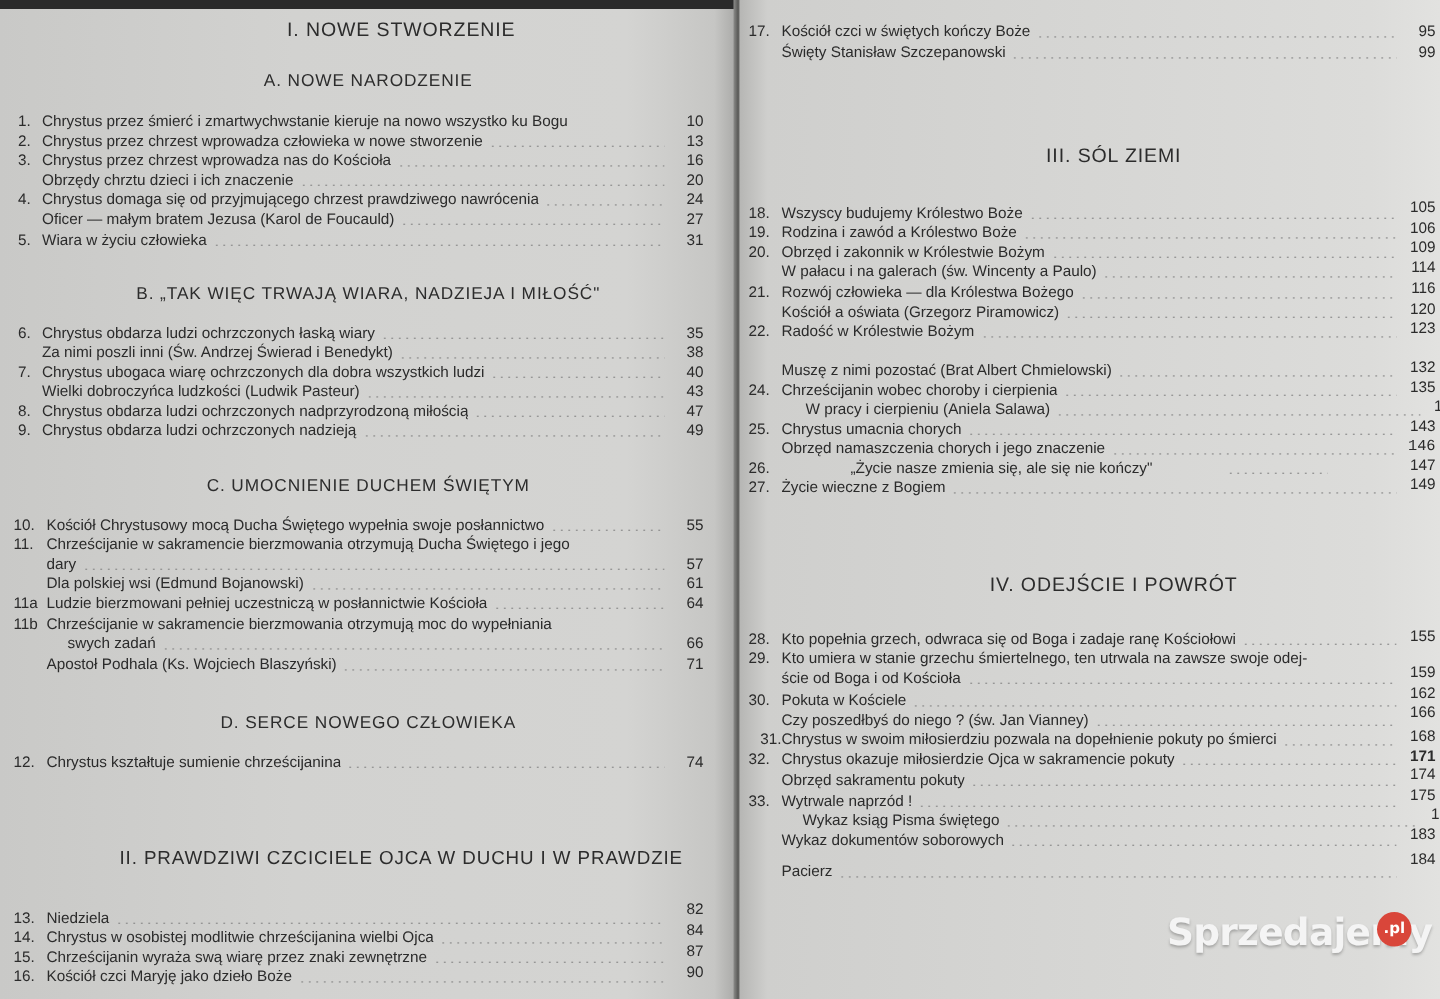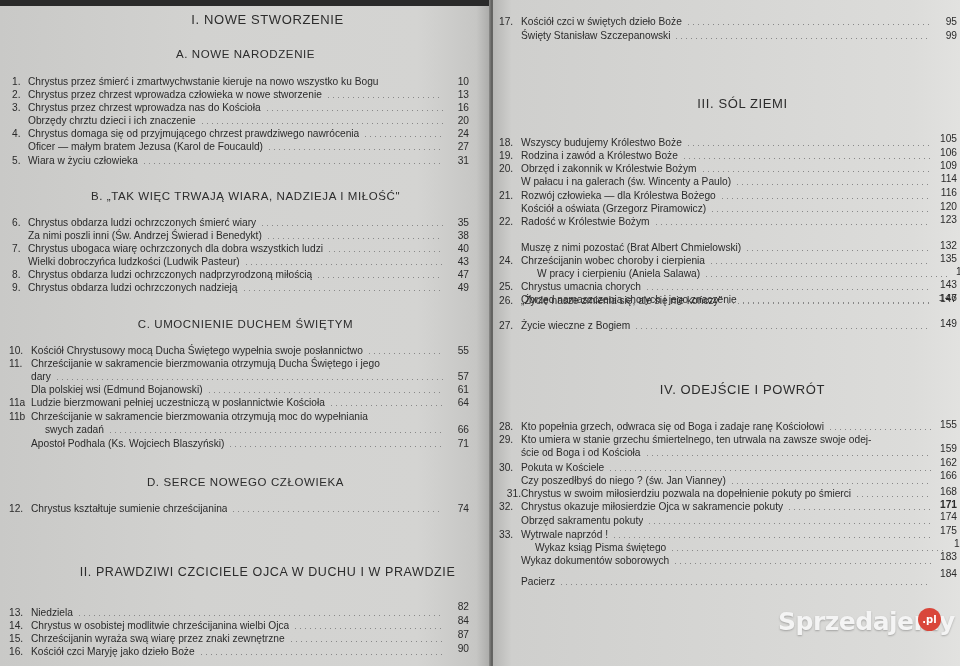--- a/index.html
+++ b/index.html
@@ -112,21 +112,21 @@
     <div class="row" style="left:12px; width:457px; top:148px;">
       <span class="num" style="width:16px;">5.</span>
       <span class="title">Wiara w życiu człowieka</span>
       <span class="dots"></span>
       <span class="page-no">31</span>
     </div>
 
     <div class="sec-title" style="top:184px;">B. „TAK WIĘC TRWAJĄ WIARA, NADZIEJA I MIŁOŚĆ"</div>
     <div class="row" style="left:12px; width:457px; top:210px;">
       <span class="num" style="width:16px;">6.</span>
-      <span class="title">Chrystus obdarza ludzi ochrzczonych śmierć wiary</span>
+      <span class="title">Chrystus obdarza ludzi ochrzczonych łaską wiary</span>
       <span class="dots"></span>
       <span class="page-no">35</span>
     </div>
     <div class="row" style="left:12px; width:457px; top:223px;">
       <span class="num" style="width:16px;"></span>
       <span class="title">Za nimi poszli inni (Św. Andrzej Świerad i Benedykt)</span>
       <span class="dots"></span>
       <span class="page-no">38</span>
     </div>
     <div class="row" style="left:12px; width:457px; top:236px;">
@@ -235,21 +235,21 @@
     </div>
   </div>
 
   <div class="top-edge"></div>
   <div class="spine"></div>
 
   <div class="page page-right">
 
     <div class="row" style="left:6px; width:458px; top:15px;">
       <span class="num" style="width:22px;">17.</span>
-      <span class="title">Kościół czci w świętych dzieło Boże</span>
+      <span class="title">Kościół czci w świętych kończy Boże</span>
       <span class="dots"></span>
       <span class="page-no">95</span>
     </div>
     <div class="row" style="left:6px; width:458px; top:29px;">
       <span class="num" style="width:22px;"></span>
       <span class="title">Święty Stanisław Szczepanowski</span>
       <span class="dots"></span>
       <span class="page-no">99</span>
     </div>
 
@@ -320,21 +320,21 @@
       <span class="title">Chrystus umacnia chorych</span>
       <span class="dots"></span>
       <span class="page-no" style="position:relative; top:-2px;">143</span>
     </div>
     <div class="row" style="left:6px; width:458px; top:293px;">
       <span class="num" style="width:22px;"></span>
       <span class="title">Obrzęd namaszczenia chorych i jego znaczenie</span>
       <span class="dots"></span>
       <span class="page-no" style="position:relative; top:-2px;font-family:Liberation Mono, monospace;">146</span>
     </div>
-    <div class="row" style="left:6px; width:458px; top:294px;">
+    <div class="row" style="left:6px; width:458px; top:306px;gap:46px;">
       <span class="num" style="width:22px;">26.</span>
       <span class="title">„Życie nasze zmienia się, ale się nie kończy"</span>
       <span class="dots"></span>
       <span class="page-no" style="position:relative; top:-2px;">147</span>
     </div>
     <div class="row" style="left:6px; width:458px; top:319px;">
       <span class="num" style="width:22px;">27.</span>
       <span class="title">Życie wieczne z Bogiem</span>
       <span class="dots"></span>
       <span class="page-no" style="position:relative; top:-2px;">149</span>

